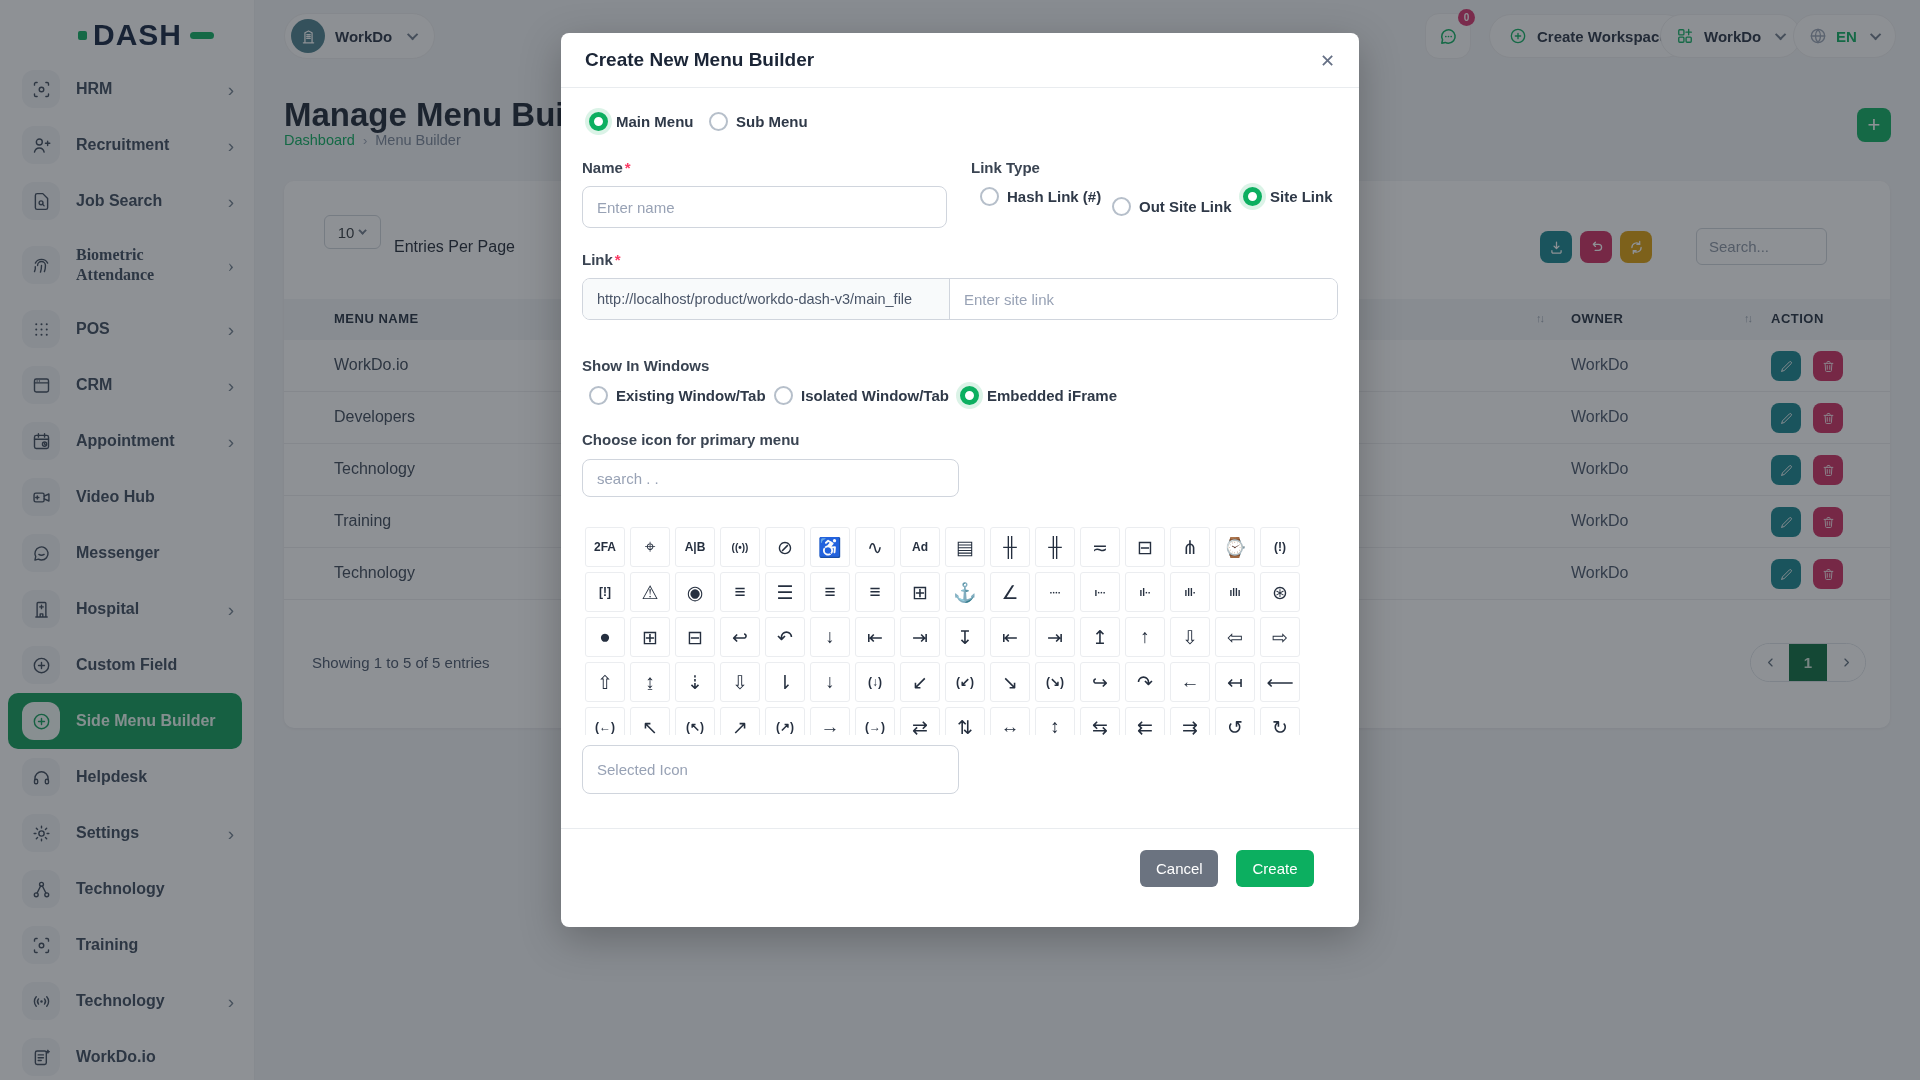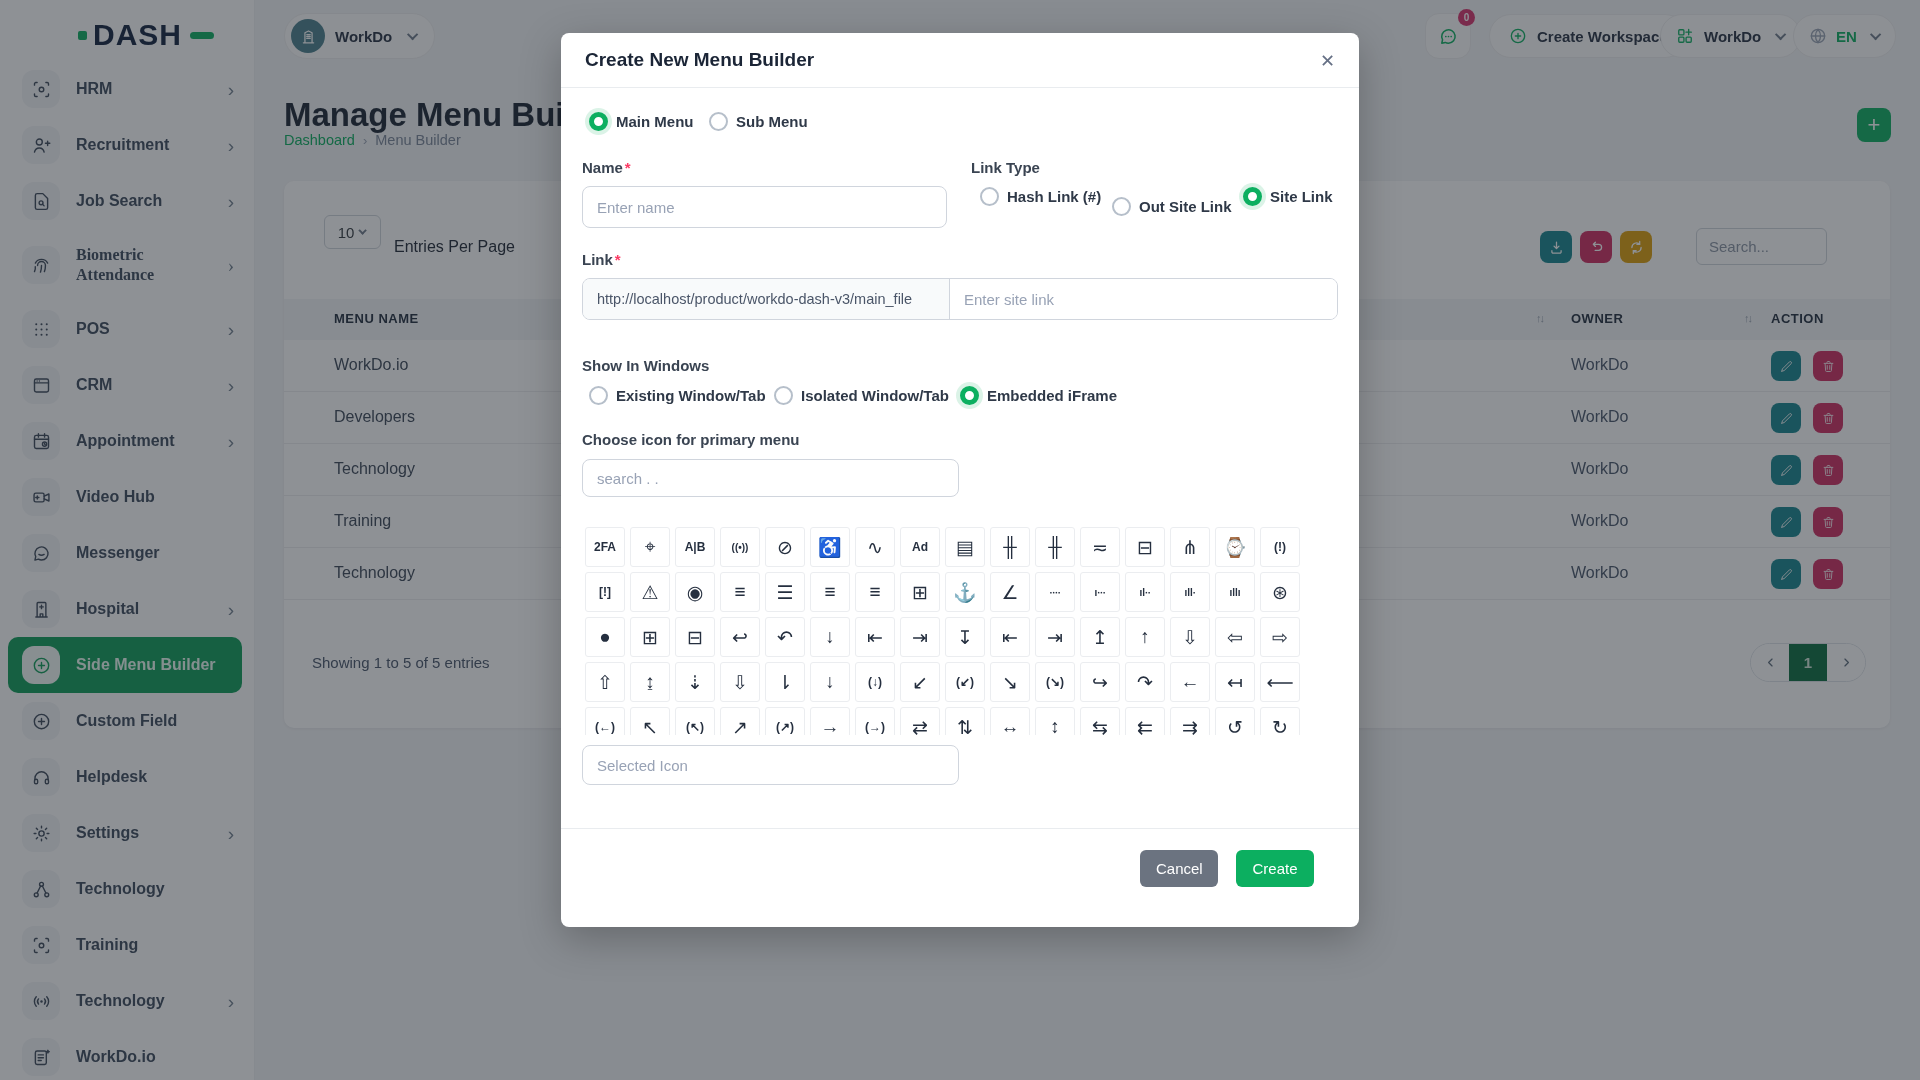--- a/index.html
+++ b/index.html
@@ -218,37 +218,37 @@
       </div>
       <div class="side-item">
         <span class="chip">
           <svg viewBox="0 0 24 24" fill="none" stroke="currentColor" stroke-width="1.6" stroke-linecap="round" stroke-linejoin="round">
             <path d="M7 20.5V5a1 1 0 0 1 1-1h8a1 1 0 0 1 1 1v15.5M5.5 20.5h13M12 7v4M10 9h4M10.5 20.5V17h3v3.5"></path>
           </svg>
         </span>
         <span class="lbl">Hospital</span>
         <span class="chev">›</span>
       </div>
-      <div class="side-item active">
+      <div class="side-item">
         <span class="chip">
           <svg viewBox="0 0 24 24" fill="none" stroke="currentColor" stroke-width="1.6" stroke-linecap="round" stroke-linejoin="round">
             <circle cx="12" cy="12" r="8.2"></circle>
             <path d="M12 8.6v6.8M8.6 12h6.8"></path>
           </svg>
         </span>
-        <span class="lbl">Side Menu Builder</span>
-      </div>
-      <div class="side-item">
+        <span class="lbl">Custom Field</span>
+      </div>
+      <div class="side-item active">
         <span class="chip">
           <svg viewBox="0 0 24 24" fill="none" stroke="currentColor" stroke-width="1.6" stroke-linecap="round" stroke-linejoin="round">
             <circle cx="12" cy="12" r="8.2"></circle>
             <path d="M12 8.6v6.8M8.6 12h6.8"></path>
           </svg>
         </span>
-        <span class="lbl">Custom Field</span>
+        <span class="lbl">Side Menu Builder</span>
       </div>
       <div class="side-item">
         <span class="chip">
           <svg viewBox="0 0 24 24" fill="none" stroke="currentColor" stroke-width="1.6" stroke-linecap="round" stroke-linejoin="round">
             <path d="M4.5 14.5V13a7.5 7.5 0 0 1 15 0v1.5"></path>
             <rect x="4" y="14" width="3.6" height="5.2" rx="1.6"></rect>
             <rect x="16.4" y="14" width="3.6" height="5.2" rx="1.6"></rect>
           </svg>
         </span>
         <span class="lbl">Helpdesk</span>
@@ -623,18 +623,18 @@
       <div class="icell">⇅</div>
       <div class="icell">↔</div>
       <div class="icell">↕</div>
       <div class="icell">⇆</div>
       <div class="icell">⇇</div>
       <div class="icell">⇉</div>
       <div class="icell">↺</div>
       <div class="icell">↻</div>
     </div>
 
-  <input class="txt-input" style="left: 21px; top: 712px; width: 377px; height: 40px;" placeholder="Selected Icon">
+  <input class="txt-input" style="left: 21px; top: 712px; width: 377px; height: 49px;" placeholder="Selected Icon">
 
   <div class="m-divider"></div>
   <button class="m-btn btn-cancel">Cancel</button>
   <button class="m-btn btn-create">Create</button>
 </div>
 
 </body></html>

